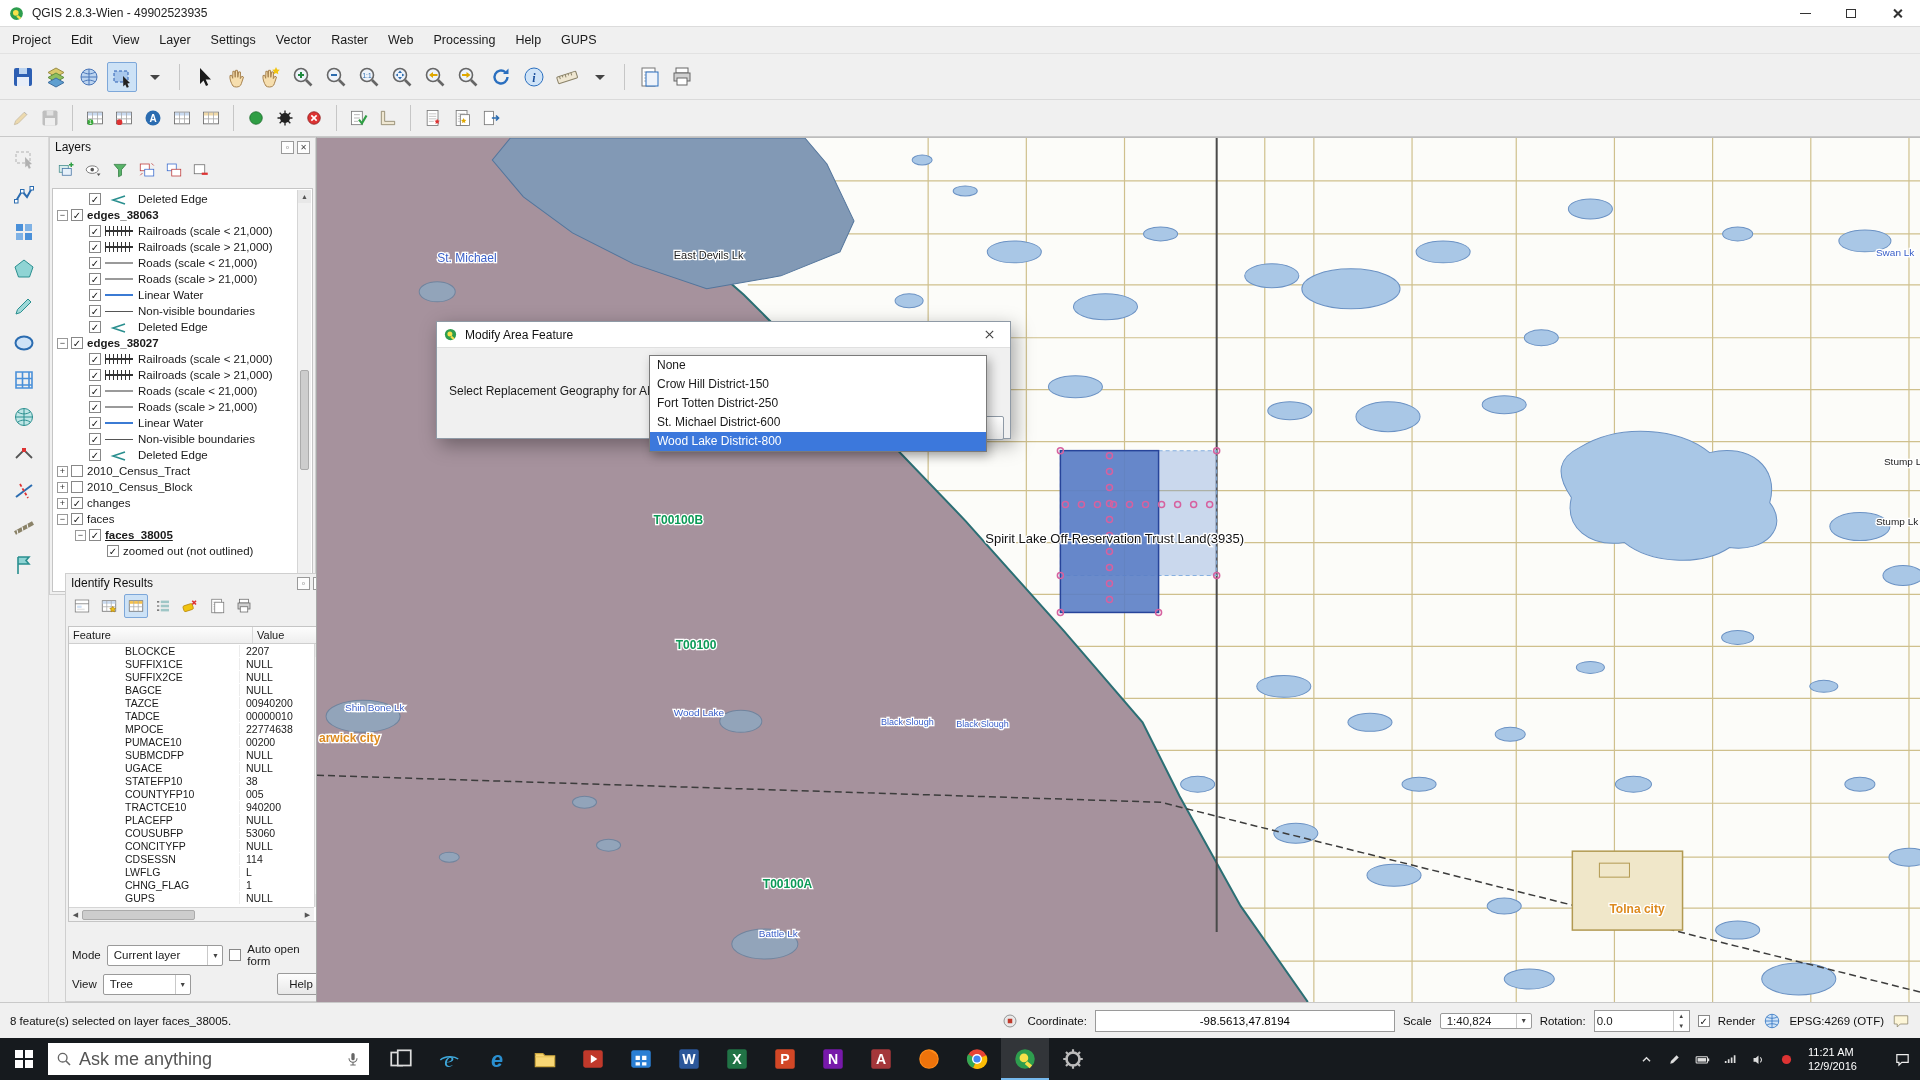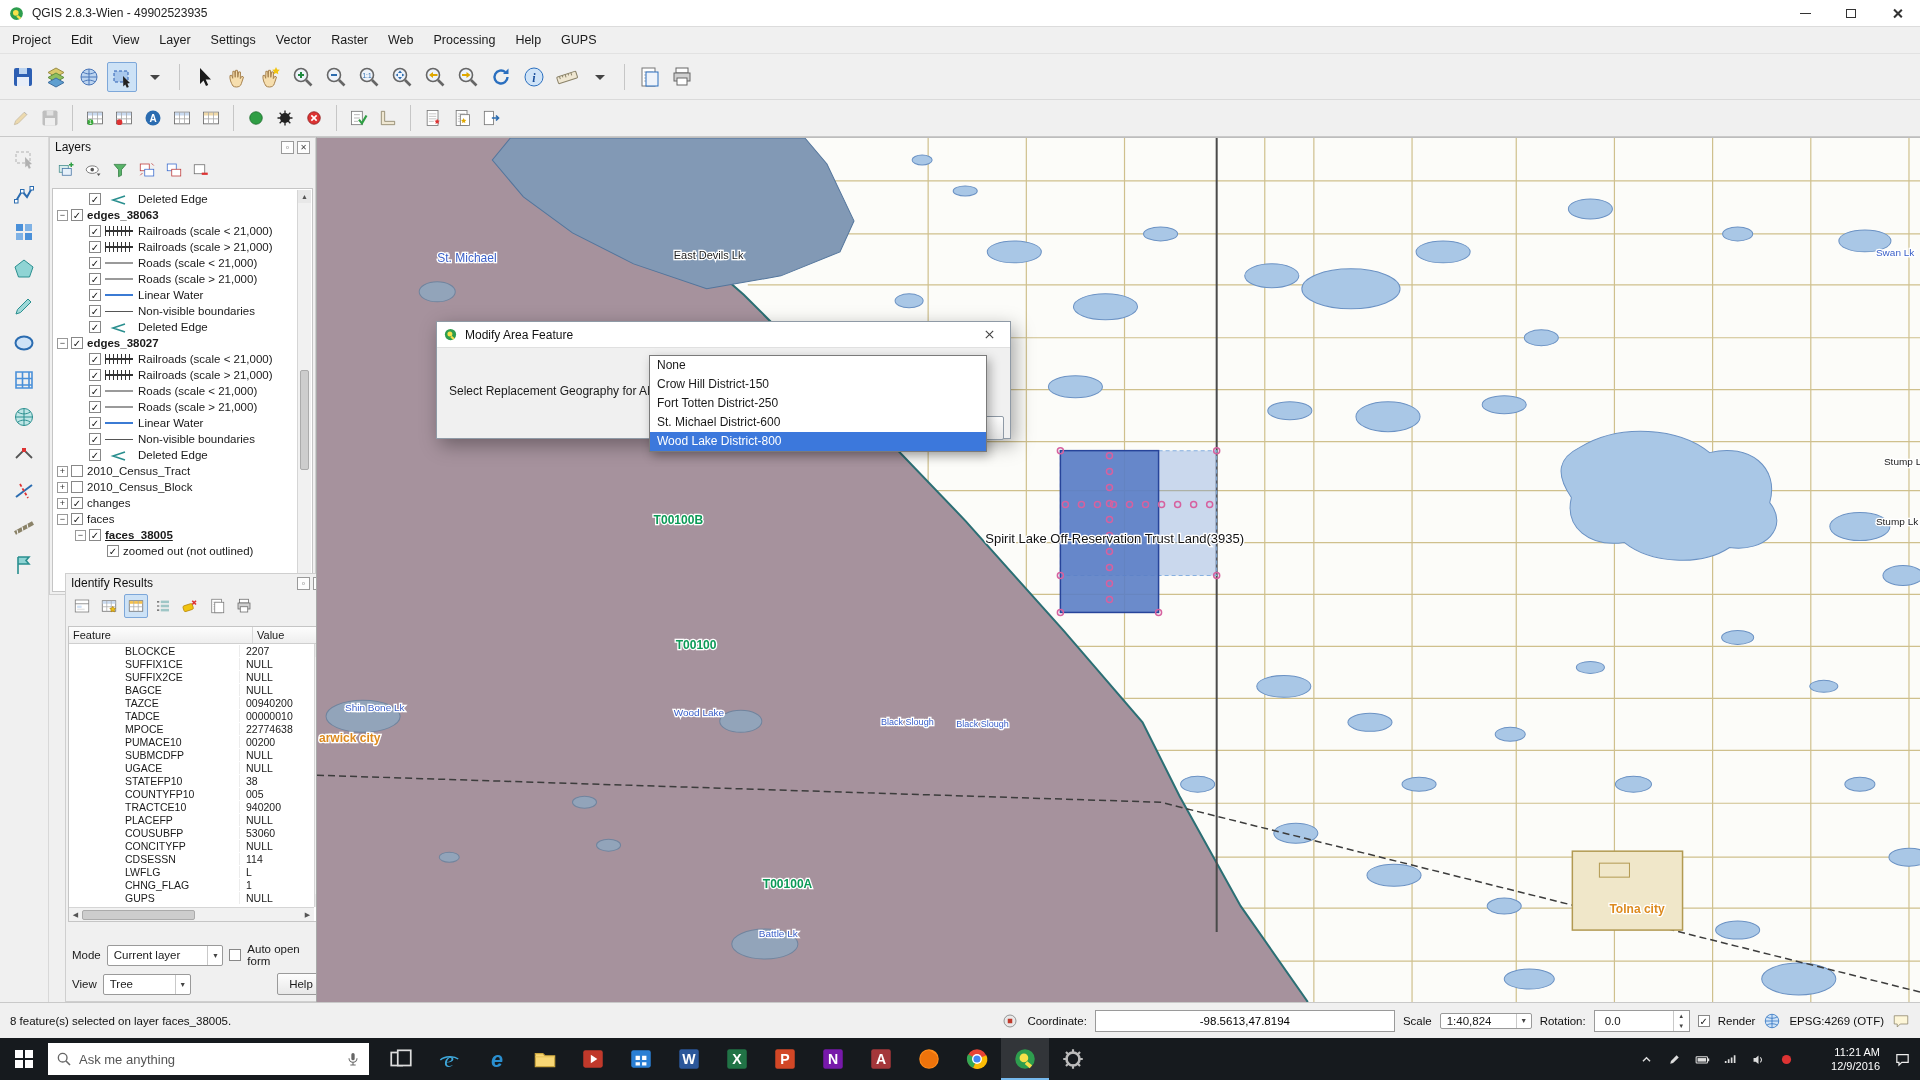--- a/index.html
+++ b/index.html
@@ -108,43 +108,43 @@
 .opt{height:19px;line-height:19px;padding-left:7px;font-size:12px;white-space:nowrap;}
 .opt.sel{background:#3c78dc;color:#fff;}
 
 
 .statusbar{position:absolute;left:0;top:1002px;width:1920px;height:36px;background:#f0f0f0;border-top:1px solid #c9c9c9;display:flex;align-items:center;padding:0 10px;gap:8px;font-size:11.5px;}
 .sb-msg{color:#111;}
 .sb-input{height:22px;border:1px solid #9a9a9a;background:#fff;text-align:center;font-size:11.5px;font-family:"Liberation Sans",sans-serif;}
 .coord-input{width:300px;}
 .sb-combo{width:92px;height:16px;}
 .spin{width:96px;height:22px;background:#fff;border:1px solid #9a9a9a;display:flex;align-items:center;}
-.spin .val{flex:1;padding-left:10px;}
+.spin .val{flex:1;padding-left:2px;}
 .spin .spb{width:16px;height:100%;display:flex;flex-direction:column;border-left:1px solid #c9c9c9;}
 .spin .spb span{flex:1;font-size:6px;line-height:10px;text-align:center;color:#444;}
 .sb-icon{width:18px;height:18px;display:inline-flex;}
 .sb-label{color:#111;}
 
 
 .taskbar{position:absolute;left:0;top:1038px;width:1920px;height:42px;background:#161a1e;display:flex;align-items:center;color:#eee;}
 .start-btn{width:48px;height:42px;display:flex;align-items:center;justify-content:center;}
 .win-logo{display:grid;grid-template-columns:8px 8px;grid-template-rows:8px 8px;gap:1.5px;}
 .win-logo span{background:#fff;}
 .search-box{width:321px;height:32px;background:#fff;display:flex;align-items:center;padding:0 8px;gap:7px;color:#555;}
-.search-box .stext{font-size:13px;color:#555;}
+.search-box .stext{font-size:18px;color:#555;}
 .sicon{width:16px;height:16px;flex:0 0 auto;}
 .mic{margin-left:auto;}
 .task-apps{display:flex;height:42px;margin-left:8px;}
 .tapp{width:48px;height:42px;display:flex;align-items:center;justify-content:center;}
 .tapp svg{width:26px;height:26px;}
 .tapp.active{background:rgba(255,255,255,.12);box-shadow:inset 0 -2px 0 #76b9ed;}
 .task-tray{margin-left:auto;display:flex;align-items:center;gap:4px;padding-right:6px;}
 .tray-ic{width:24px;height:24px;display:flex;align-items:center;justify-content:center;}
 .tray-ic svg{width:17px;height:17px;}
-.clock{width:72px;text-align:right;font-size:11px;line-height:14px;color:#fff;margin:0 6px;}
+.clock{width:72px;font-size:11px;line-height:14px;color:#fff;margin:0 6px;}
 </style>
 </head>
 <body>
 
 <div class="screen">
 
   <div class="titlebar">
     <span class="qlogo"><svg viewBox="0 0 24 24" width="100%" height="100%">
           <circle cx="12" cy="12" r="9" fill="#2e9d4e"></circle>
           <circle cx="11" cy="11" r="4" fill="#f7e14a"></circle>

